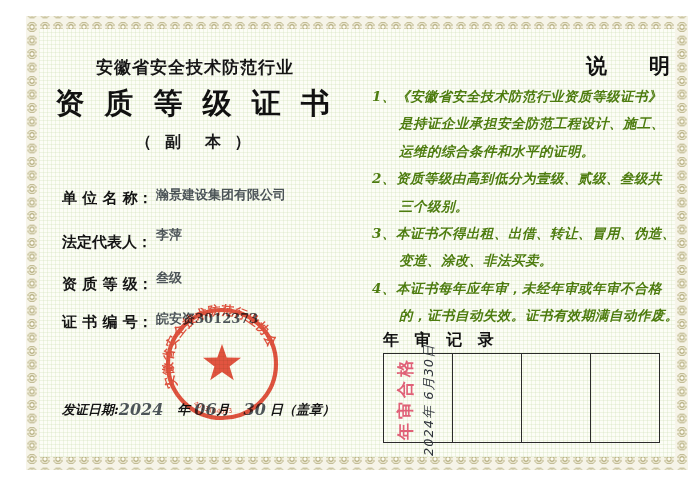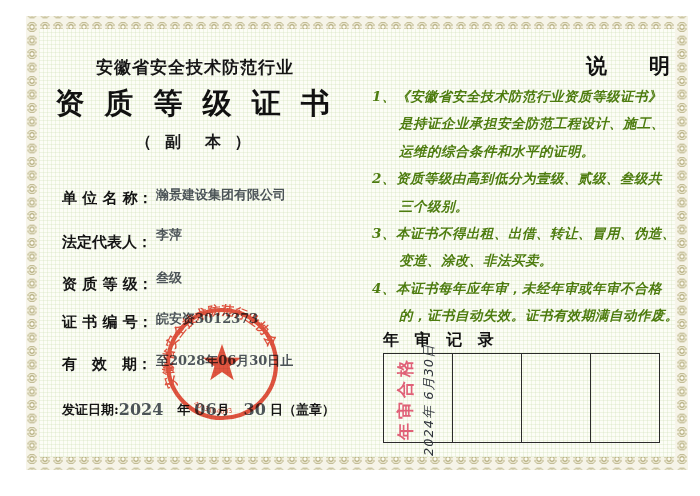--- a/index.html
+++ b/index.html
@@ -21,21 +21,21 @@
   .cert-title{position:absolute;left:44px;top:84px;width:302px;text-align:center;
               font-size:29px;font-weight:bold;color:#111;letter-spacing:5px;}
   .copy-label{position:absolute;left:50px;top:132px;width:290px;text-align:center;
               font-size:16px;font-weight:bold;color:#1a1a1a;letter-spacing:4px;}
   .field-row{position:absolute;left:62px;display:flex;align-items:flex-start;}
   .field-label{font-size:15px;font-weight:bold;color:#141414;width:94px;flex:0 0 auto;
                font-family:"DejaVu Serif","Liberation Serif",serif;padding-top:3px;}
   .field-value{font-size:13px;font-weight:600;color:#4c5458;white-space:nowrap;
                font-family:"DejaVu Serif","Liberation Serif",serif;}
   .row-1{top:186px}.row-2{top:230px}.row-3{top:272px}.row-4{top:310px}.row-5{top:352px}
-  .issue-row{position:absolute;left:62px;top:400px;display:flex;align-items:center;white-space:nowrap;}
+  .issue-row{position:absolute;left:62px;top:400px;display:flex;align-items:center;white-space:nowrap;font-style:italic;}
   .issue-label{font-size:13px;font-weight:bold;color:#141414;
                font-family:"DejaVu Serif","Liberation Serif",serif;}
   .issue-num{font-size:16px;font-weight:600;color:#4c5458;
              font-family:"DejaVu Serif","Liberation Serif",serif;}
   .issue-unit{font-size:13px;font-weight:bold;color:#141414;
               font-family:"DejaVu Serif","Liberation Serif",serif;}
   .sp1{}.sp2{margin-left:14px}.sp3{margin-left:4px}
   
   .seal{position:absolute;left:162px;top:304px;mix-blend-mode:multiply;opacity:.88;}
   
@@ -82,24 +82,20 @@
     <span class="field-value" style="position:relative;top:-4px;">李萍</span>
   </div>
   <div class="field-row row-3">
     <span class="field-label">资 质 等 级：</span>
     <span class="field-value" style="position:relative;top:-3px;">叁级</span>
   </div>
   <div class="field-row row-4">
     <span class="field-label">证 书 编 号：</span>
     <span class="field-value">皖安资3012373</span>
   </div>
-  <div class="field-row row-5">
-    <span class="field-label">有　效　期：</span>
-    <span class="field-value">至2028年06月30日止</span>
-  </div>
 
   <div class="issue-row">
     <span class="issue-label">发证日期:</span>
     <span class="issue-num sp1">2024</span>
     <span class="issue-unit sp2">年</span>
     <span class="issue-num sp3">06</span>
     <span class="issue-unit sp1">月</span>
     <span class="issue-num sp2">30</span>
     <span class="issue-unit sp3">日（盖章）</span>
   </div>

